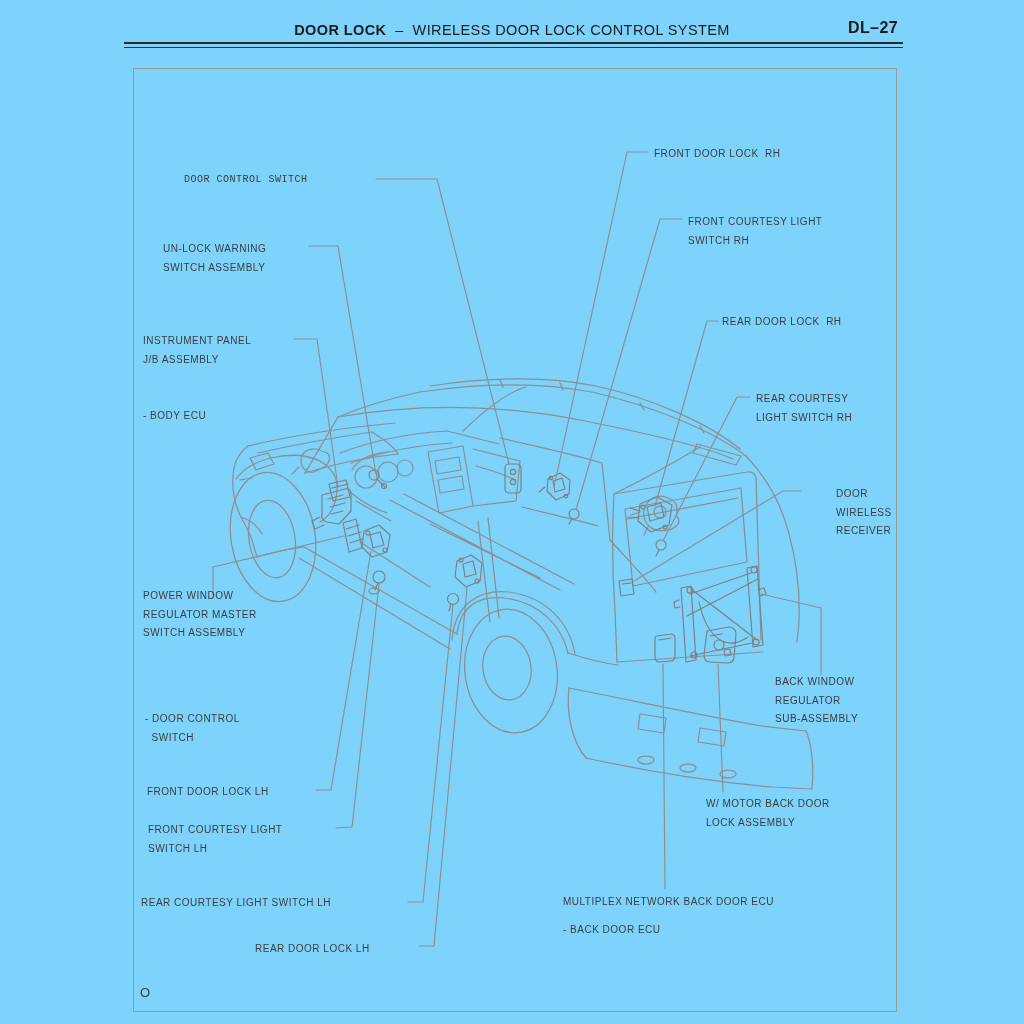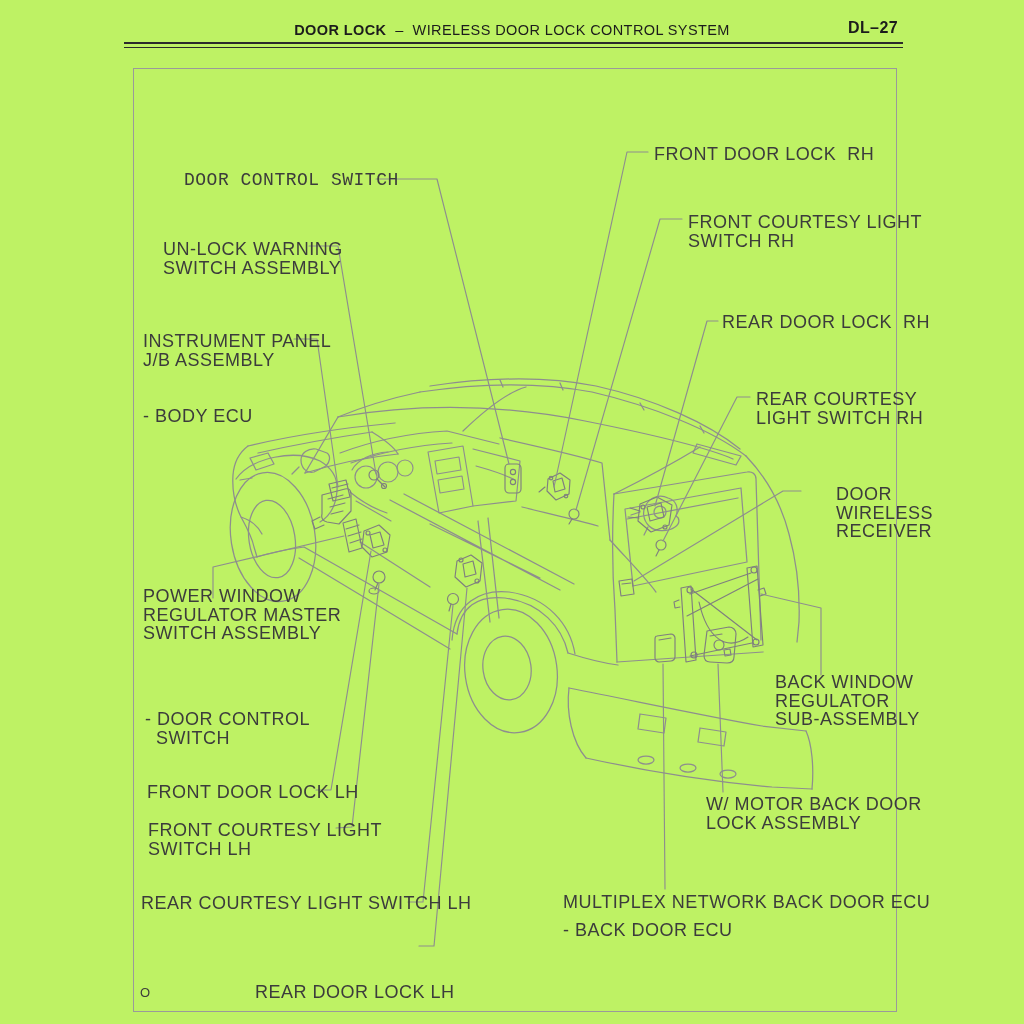--- a/index.html
+++ b/index.html
@@ -1,36 +1,36 @@
 <!DOCTYPE html>
 <html><head>
 <meta charset="utf-8">
 <style>
   html,body{margin:0;padding:0;background:#ffffff;}
   .page{
-    position:relative;width:1024px;height:1024px;background:#bef264;overflow:hidden;
+    position:relative;width:1024px;height:1024px;background:#7dd3fc;overflow:hidden;
     font-family:"Liberation Sans","DejaVu Sans",sans-serif;
   }
   .hdr-title{
     position:absolute;top:22px;left:0;width:1024px;text-align:center;
     font-size:14.5px;color:#1c1c1c;letter-spacing:.4px;white-space:pre;
   }
   .hdr-title .sec{font-weight:bold;}
   .hdr-page{
     position:absolute;top:19px;right:126px;font-size:16px;font-weight:bold;color:#1c1c1c;letter-spacing:.4px;
   }
   .rule-thick{position:absolute;left:124px;top:42px;width:779px;height:2.4px;background:#2b2b2b;}
   .rule-thin{position:absolute;left:124px;top:46.6px;width:779px;height:1px;background:#2b2b2b;}
   .frame{
     position:absolute;left:133px;top:68px;width:764px;height:944px;
     border:1.4px solid #9a9a9a;box-sizing:border-box;
   }
   .art{position:absolute;left:0;top:0;width:1024px;height:1024px;}
   .label{
-    position:absolute;font-size:18px;line-height:18.6px;color:#3c3c3c;
+    position:absolute;font-size:10px;line-height:18.6px;color:#3c3c3c;
     letter-spacing:.5px;white-space:pre;
   }
   .foot-letter{position:absolute;left:140px;top:985px;font-size:13px;color:#3c3c3c;}
   .foot-code{position:absolute;left:0;top:994px;width:893px;text-align:right;font-size:9px;color:#3c3c3c;letter-spacing:.2px;}
 </style>
 </head>
 <body>
 
 <div class="page">
 
@@ -227,21 +227,21 @@
   <div id="labels">
       <div class="label" style="left: 184px; top: 171px; font-family: Liberation Mono, monospace;"><div>DOOR CONTROL SWITCH</div></div>
       <div class="label" style="left: 163px; top: 240px;"><div>UN-LOCK WARNING</div><div>SWITCH ASSEMBLY</div></div>
       <div class="label" style="left: 143px; top: 332px;"><div>INSTRUMENT PANEL</div><div>J/B ASSEMBLY</div></div>
       <div class="label" style="left: 143px; top: 407px;"><div>- BODY ECU</div></div>
       <div class="label" style="left: 143px; top: 587px;"><div>POWER WINDOW</div><div>REGULATOR MASTER</div><div>SWITCH ASSEMBLY</div></div>
       <div class="label" style="left: 145px; top: 710px;"><div>- DOOR CONTROL</div><div>  SWITCH</div></div>
       <div class="label" style="left: 147px; top: 783px;"><div>FRONT DOOR LOCK LH</div></div>
       <div class="label" style="left: 148px; top: 821px;"><div>FRONT COURTESY LIGHT</div><div>SWITCH LH</div></div>
       <div class="label" style="left: 141px; top: 894px;"><div>REAR COURTESY LIGHT SWITCH LH</div></div>
-      <div class="label" style="left: 255px; top: 940px; margin-top: 43px;"><div>REAR DOOR LOCK LH</div></div>
+      <div class="label" style="left: 255px; top: 940px;"><div>REAR DOOR LOCK LH</div></div>
       <div class="label" style="left: 654px; top: 145px;"><div>FRONT DOOR LOCK  RH</div></div>
       <div class="label" style="left: 688px; top: 213px;"><div>FRONT COURTESY LIGHT</div><div>SWITCH RH</div></div>
       <div class="label" style="left: 722px; top: 313px;"><div>REAR DOOR LOCK  RH</div></div>
       <div class="label" style="left: 756px; top: 390px;"><div>REAR COURTESY</div><div>LIGHT SWITCH RH</div></div>
       <div class="label" style="left: 836px; top: 485px;"><div>DOOR</div><div>WIRELESS</div><div>RECEIVER</div></div>
       <div class="label" style="left: 775px; top: 673px;"><div>BACK WINDOW</div><div>REGULATOR</div><div>SUB-ASSEMBLY</div></div>
       <div class="label" style="left: 706px; top: 795px;"><div>W/ MOTOR BACK DOOR</div><div>LOCK ASSEMBLY</div></div>
       <div class="label" style="left: 563px; top: 893px;"><div>MULTIPLEX NETWORK BACK DOOR ECU</div></div>
       <div class="label" style="left: 563px; top: 921px;"><div>- BACK DOOR ECU</div></div>
     </div>

